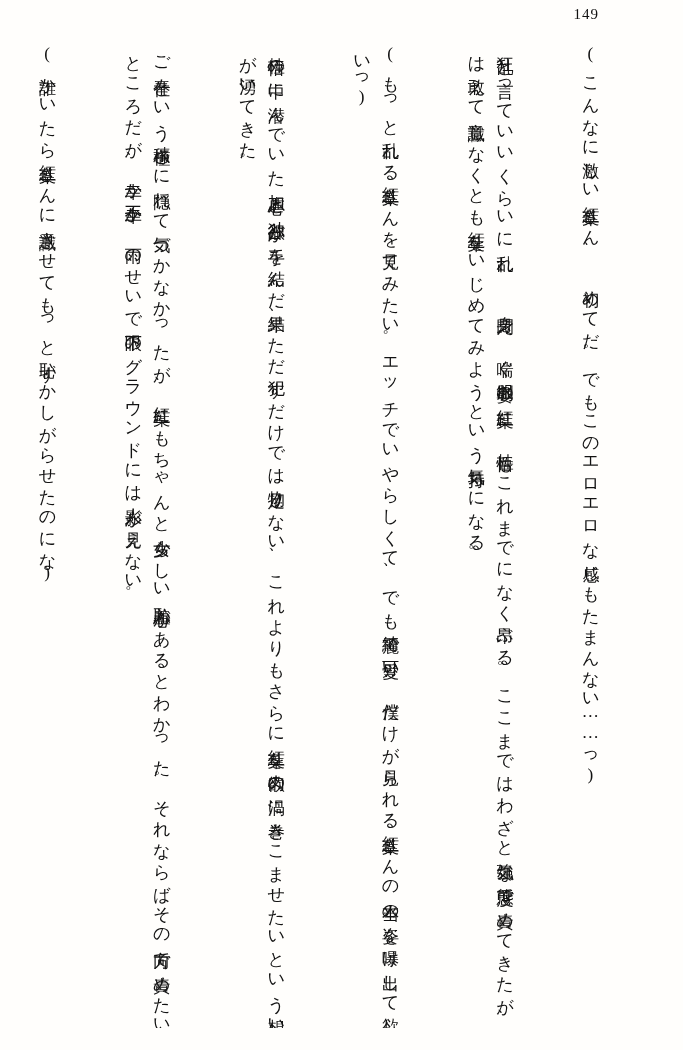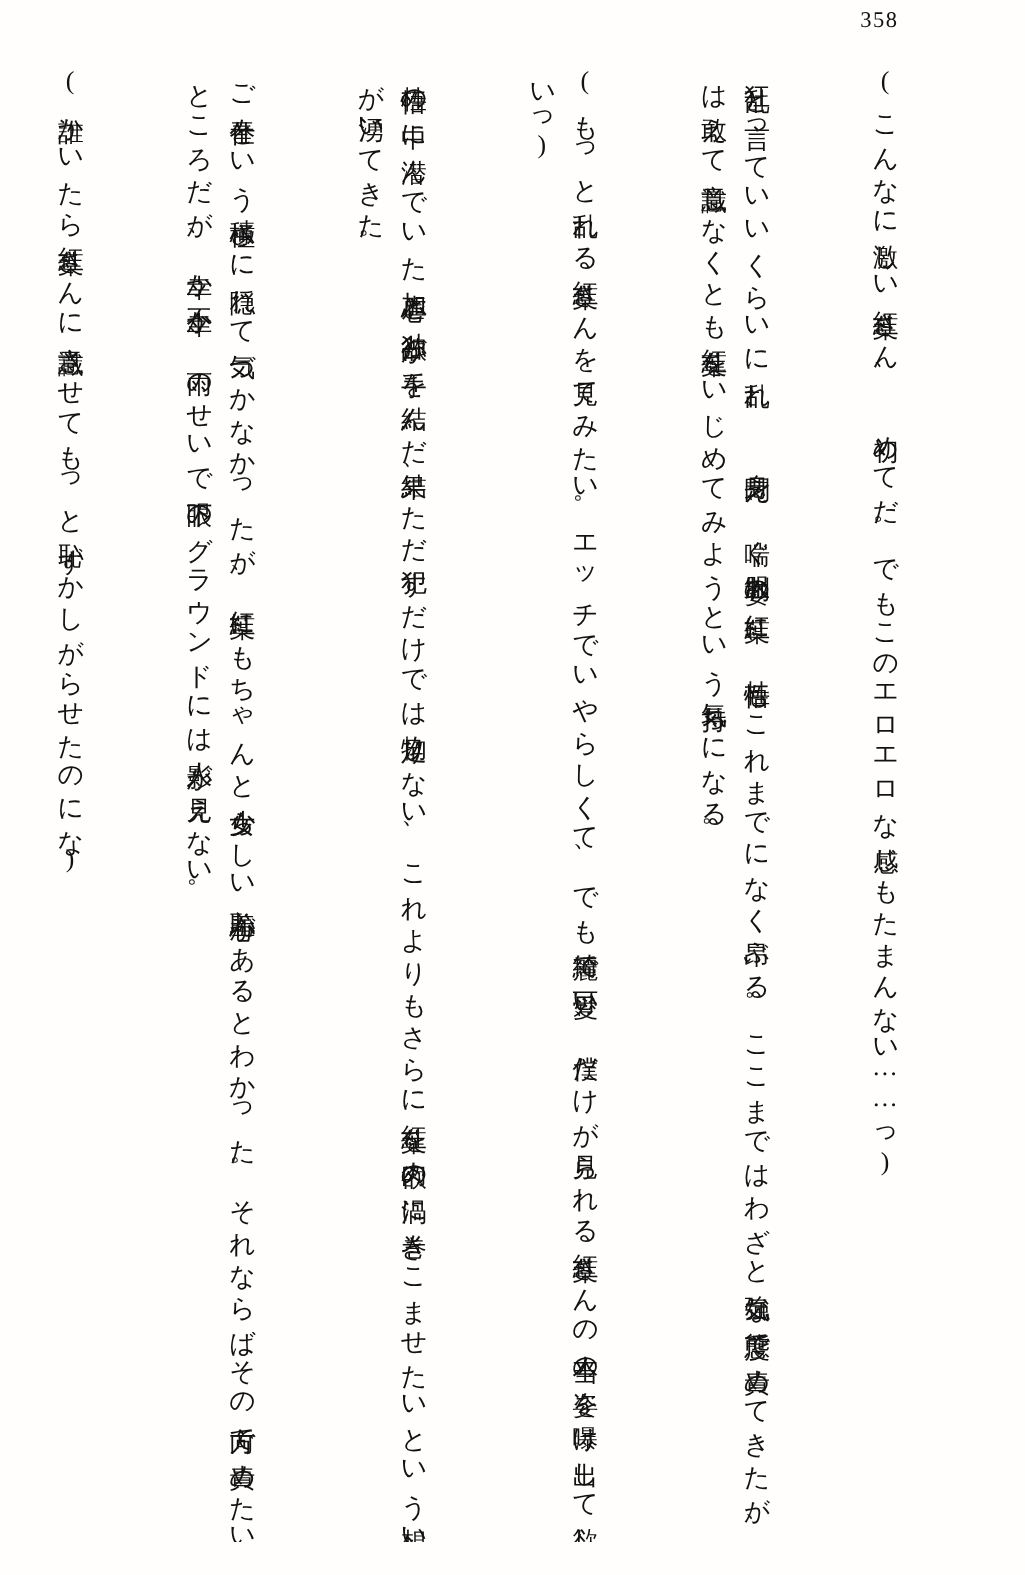--- a/index.html
+++ b/index.html
@@ -52,21 +52,21 @@
     margin: 0;
     padding: 0;
     display: block;
   }
 </style>
 </head>
 <body>
 
 <div class="page">
 
-  <div class="page-number">358</div>
+  <div class="page-number">149</div>
 
   <div class="body-text">
     <p>(こんなに激しい紅葉さん、　初めてだ。でもこのエロエロな感じもたまんない……っ)</p>
     <p>狂乱と言っていいくらいに乱れ、　身悶え、喘ぐ制服姿の紅葉に、桂悟もこれまでになく昂ぶる。ここまではわざと強気な態度で責めてきたが、今は敢えて意識しなくとも紅葉をいじめてみようという気持ちになる。</p>
     <p>(もっと乱れる紅葉さんを見てみたい。エッチでいやらしくて、でも綺麗で可愛い、僕だけが見られる紅葉さんの本当の姿を曝け出して欲しいっ)</p>
     <p>桂悟の中に潜んでいた加虐心と独占欲が手を結んだ結果、ただ犯すだけでは物足りない、これよりもさらに紅葉を肉欲の渦に巻きこませたいという想いが湧いてきた。</p>
     <p>ご奉仕という積極さに隠れて気づかなかったが、紅葉にもちゃんと少女らしい羞恥心があるとわかった。それならばその方向で責めたいところだが、幸か不幸か、雨のせいで眼下のグラウンドには人影が見えない。</p>
     <p>(誰かいたら紅葉さんに意識させてもっと恥ずかしがらせたのにな)</p>
     
     

